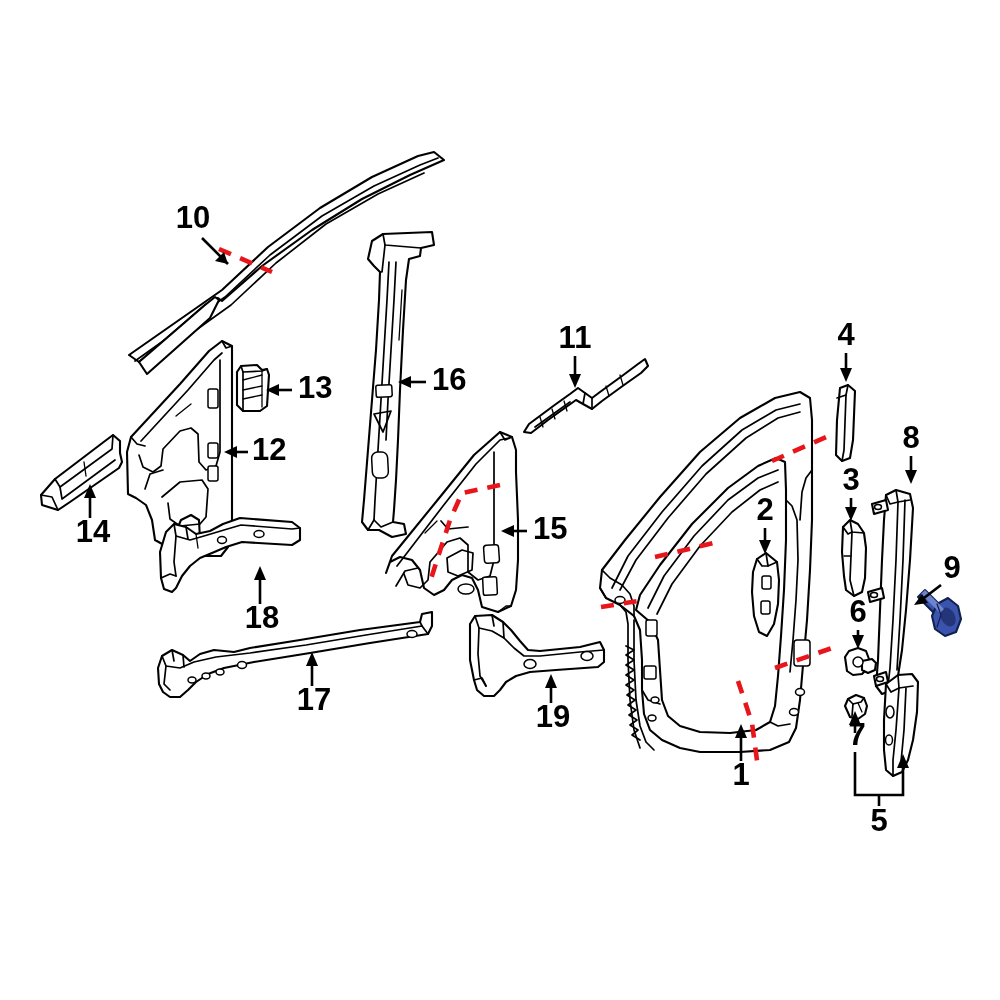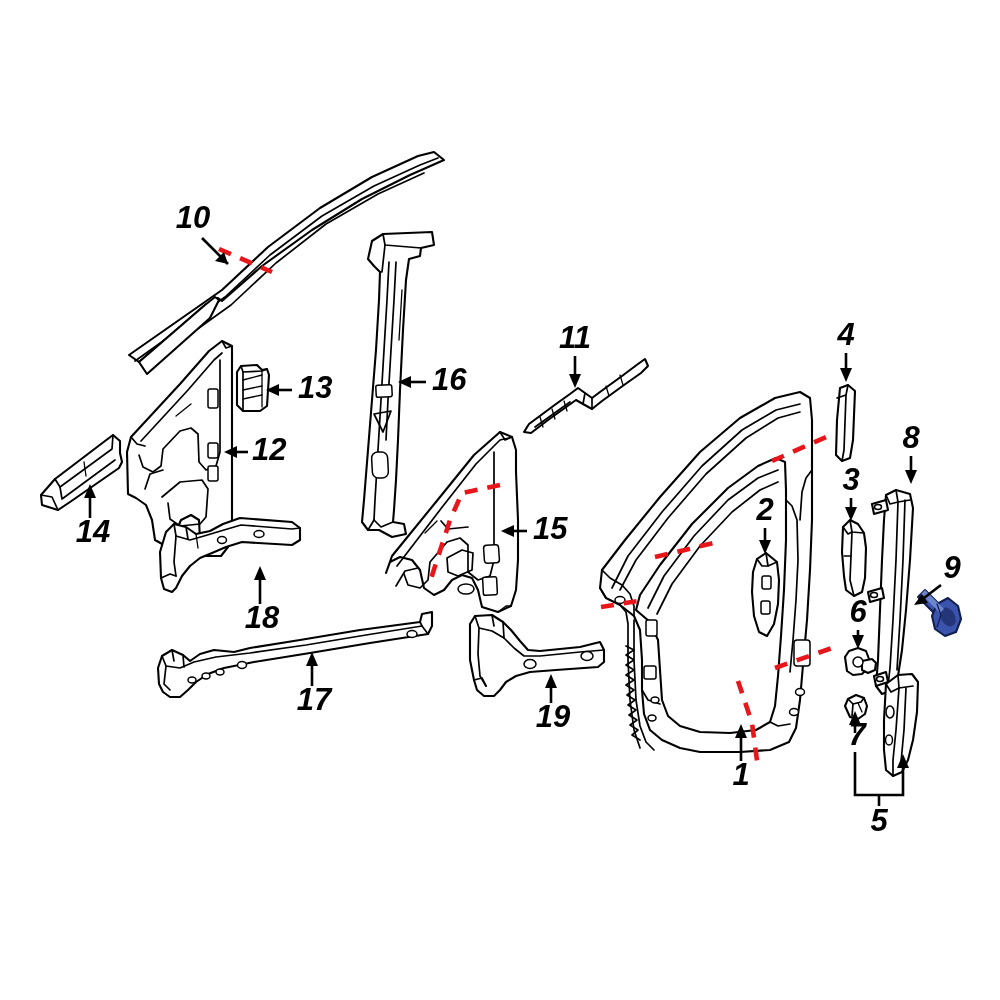--- a/index.html
+++ b/index.html
@@ -10,21 +10,20 @@
   }
   body {
     font-family: "Liberation Sans", sans-serif;
   }
   #diagram-root {
     position: relative;
     width: 1000px;
     height: 900px;
     background: #ffffff;
     overflow: hidden;
-    font-style: italic;
   }
   #parts-svg {
     position: absolute;
     top: 0;
     left: 0;
     width: 1000px;
     height: 1000px;
   }
   .part-outline {
     fill: #ffffff;

